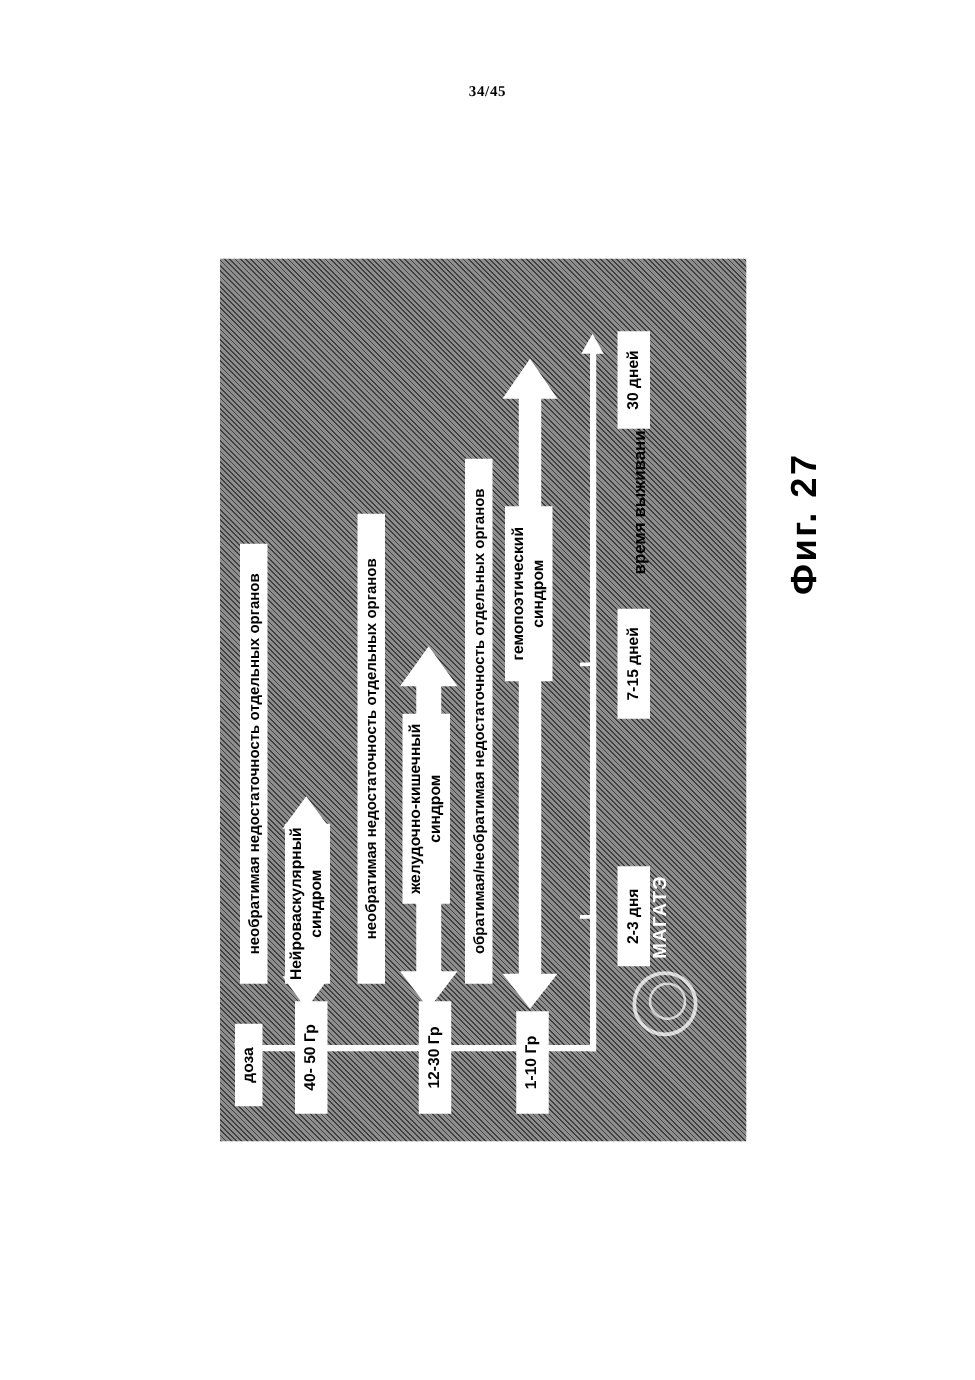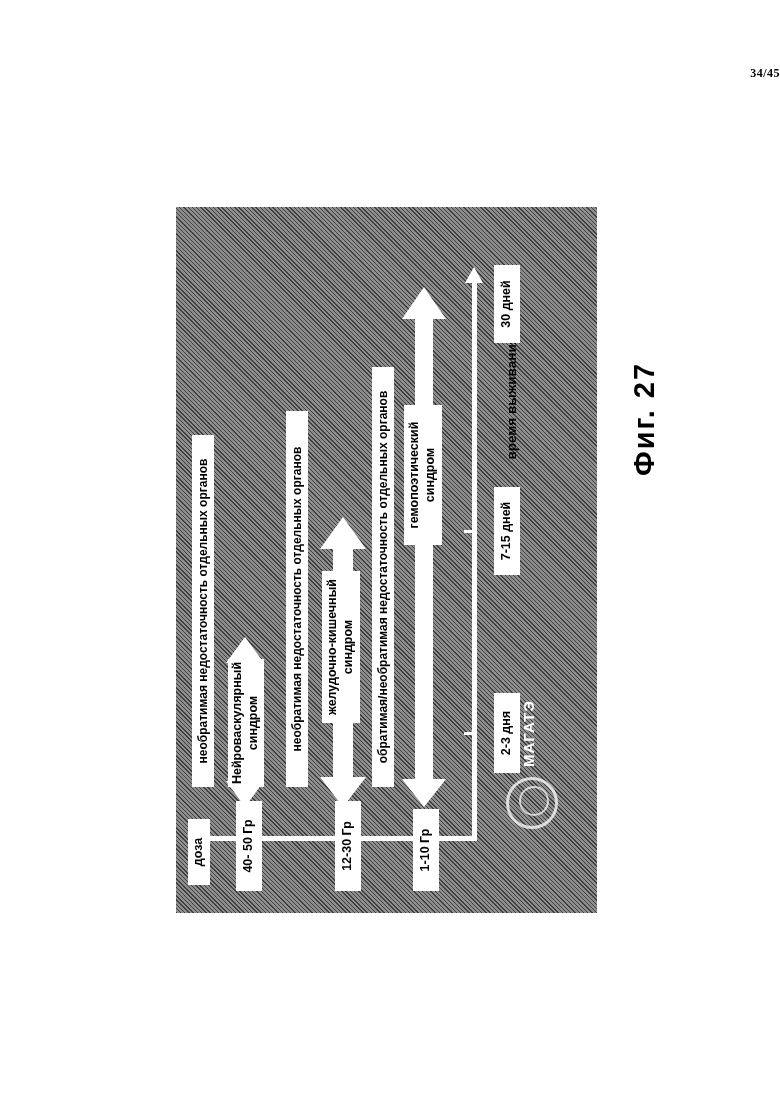--- a/index.html
+++ b/index.html
@@ -14,21 +14,21 @@
     font-family: "Liberation Sans", sans-serif;
     overflow: hidden;
   }
 
   
   .page-number {
     position: absolute;
     top: 66px;
     left: 0;
     width: 780px;
-    text-align: right;
+    text-align: center;
     font-family: "Liberation Serif", serif;
     font-weight: bold;
     font-size: 12px;
     color: #000;
     letter-spacing: 0.5px;
   }
 
   
   .fig-caption {
     position: absolute;

